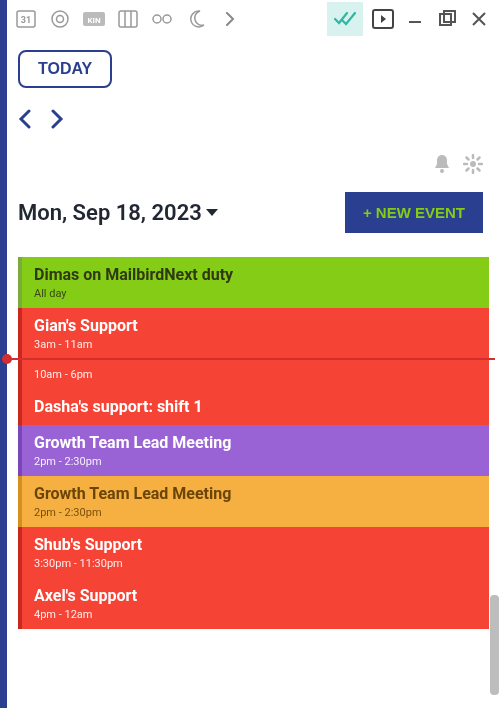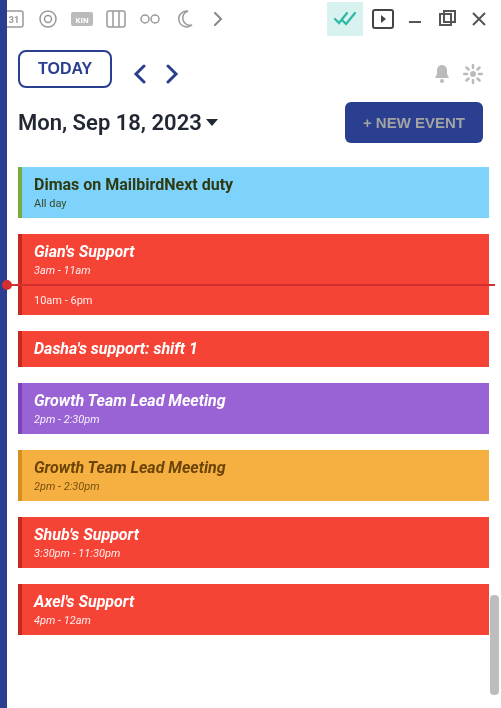--- a/index.html
+++ b/index.html
@@ -14,21 +14,21 @@
     .left-rail {
       position: absolute;
       left: 0; top: 0;
       width: 7px;
       height: 100%;
       background: #2a3f8f;
     }
     .top-bar {
       display: flex;
       align-items: center;
-      padding: 6px 10px 6px 2px;
+      padding: 6px 10px 6px 14px;
       height: 38px;
     }
     .top-icons-left {
       display: flex;
       gap: 10px;
       align-items: center;
     }
     .top-icon {
       width: 24px;
       height: 24px;
@@ -46,23 +46,24 @@
     .check-active {
       width: 36px;
       height: 34px;
       background: #d8f3ef;
       display: flex;
       align-items: center;
       justify-content: center;
     }
     .header-row {
       display: flex;
-      align-items: flex-end;
+      align-items: flex-start;
       padding: 12px 18px 4px 18px;
       gap: 21px;
+      flex-direction: column;
     }
     .today-btn {
       border: 2px solid #2a3f8f;
       color: #2a3f8f;
       background: #fff;
       border-radius: 8px;
       padding: 8px 18px;
       font-weight: 700;
       font-size: 16px;
       cursor: pointer;
@@ -92,49 +93,49 @@
       font-weight: 600;
       color: #212833;
       display: flex;
       align-items: center;
       gap: 4px;
       cursor: pointer;
     }
     .new-event-btn {
       margin-left: auto;
       background: #2a3f8f;
-      color: #a3a3a3;
+      color: #84cc16;
       border: none;
-      border-radius: 6px;
+      border-radius: 0;
       padding: 12px 18px;
       font-weight: 700;
       font-size: 15px;
       cursor: pointer;
     }
     .events-container {
       padding: 24px 12px 0 18px;
       position: relative;
     }
     .event {
       padding: 8px 12px 8px 12px;
       border-left: 4px solid rgba(0,0,0,0.15);
       margin-bottom: 0;
     }
-    .event + .event { margin-top: 16px; font-style: italic; }
+    .event + .event { margin-top: 0; }
     .event-title {
       font-size: 16px;
       font-weight: 700;
       line-height: 1.3;
     }
     .event-time {
       font-size: 11px;
       opacity: 0.9;
       margin-top: 1px;
     }
-    .ev-green { background: #7dd3fc; color: #2f3a12; border-left-color: #7bab3b; }
+    .ev-green { background: #84cc16; color: #2f3a12; border-left-color: #7bab3b; }
     .ev-red { background: #f54436; color: #fff; border-left-color: #c8291d; }
     .ev-purple { background: #9963d6; color: #fff; border-left-color: #7a45b8; }
     .ev-orange { background: #f6b042; color: #6b4508; border-left-color: #d68f1f; }
     .now-line {
       position: relative;
       height: 0;
       margin: 0 -6px 0 -12px;
     }
     .now-line-bar {
       position: absolute;

